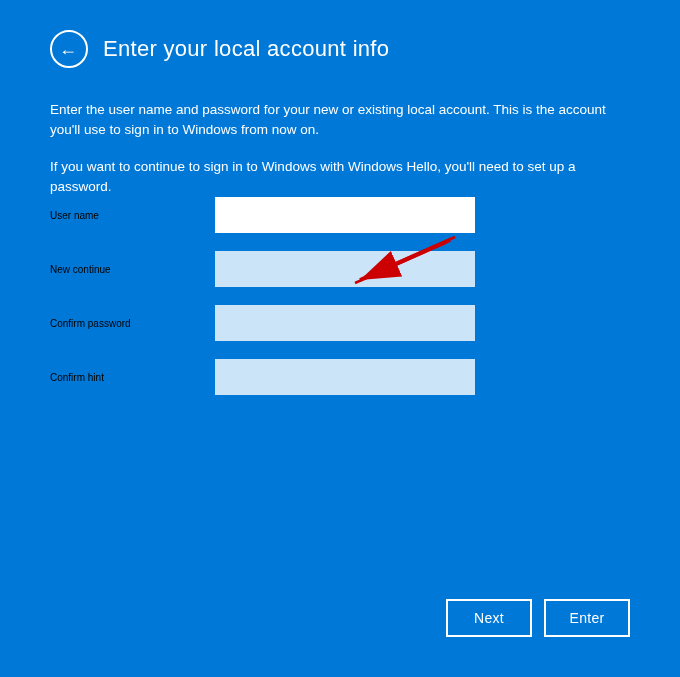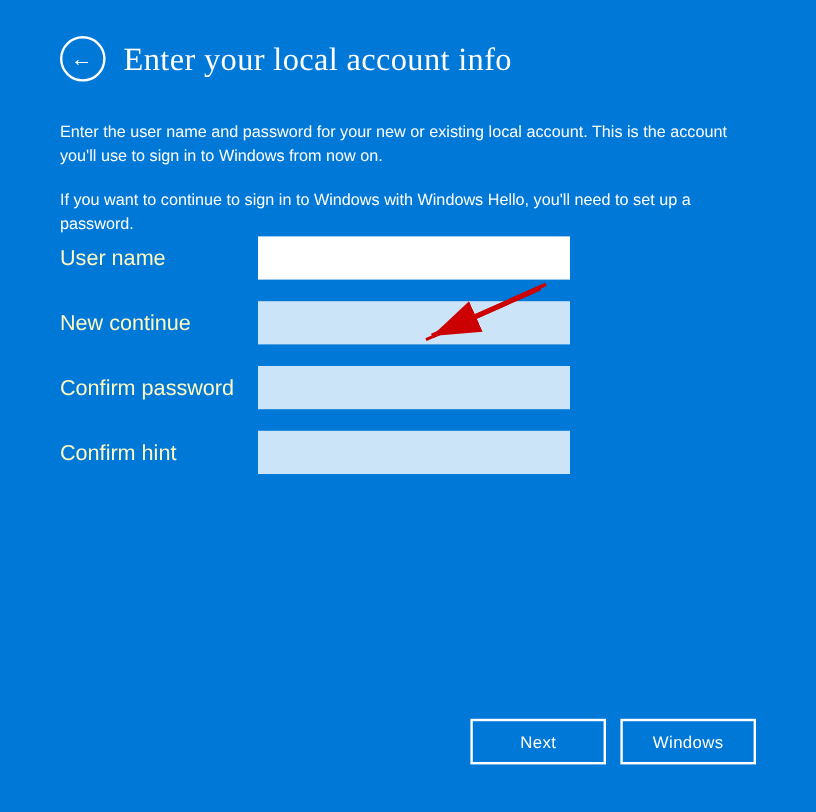--- a/index.html
+++ b/index.html
@@ -49,25 +49,24 @@
     }
 
     .back-arrow {
       color: #ffffff;
       font-size: 18px;
       line-height: 1;
       margin-left: -2px;
     }
 
     .page-title {
-      font-size: 27px;
+      font-size: 22px;
       font-weight: 300;
       color: #ffffff;
       letter-spacing: 0.3px;
-      font-family: Liberation Serif, serif;
     }
 
     .description {
       font-size: 13.5px;
       line-height: 1.5;
       color: #ffffff;
       margin-bottom: 16px;
       max-width: 580px;
       margin-top: 12px;
     }
@@ -84,22 +83,22 @@
       flex: 1;
     }
 
     .form-row {
       display: flex;
       align-items: center;
       margin-bottom: 18px;
     }
 
     .form-label {
-      font-size: 18px;
-      color: #fef9c3;
+      font-size: 10px;
+      color: #000000;
       width: 165px;
       flex-shrink: 0;
     }
 
     .form-input {
       width: 260px;
       height: 36px;
       background-color: #cce4f7;
       border: none;
       outline: none;
@@ -127,21 +126,21 @@
 
     .buttons-row {
       display: flex;
       justify-content: flex-end;
       gap: 12px;
       margin-top: auto;
       padding-bottom: 10px;
     }
 
     .btn {
-      width: 113px;
+      width: 86px;
       height: 38px;
       border: 2px solid #ffffff;
       background: transparent;
       color: #ffffff;
       font-size: 14px;
       cursor: pointer;
       letter-spacing: 0.3px;
       font-family: 'Segoe UI', Tahoma, Geneva, Verdana, sans-serif;
     }
   </style>
@@ -195,16 +194,16 @@
 
     <div class="form-row">
       <label class="form-label">Confirm hint</label>
       <input class="form-input" type="text" value="" style="">
     </div>
 
   </div>
 
   <div class="buttons-row">
     <button class="btn">Next</button>
-    <button class="btn">Windows</button>
+    <button class="btn">Enter</button>
   </div>
 
 </div>
 
 </body></html>

